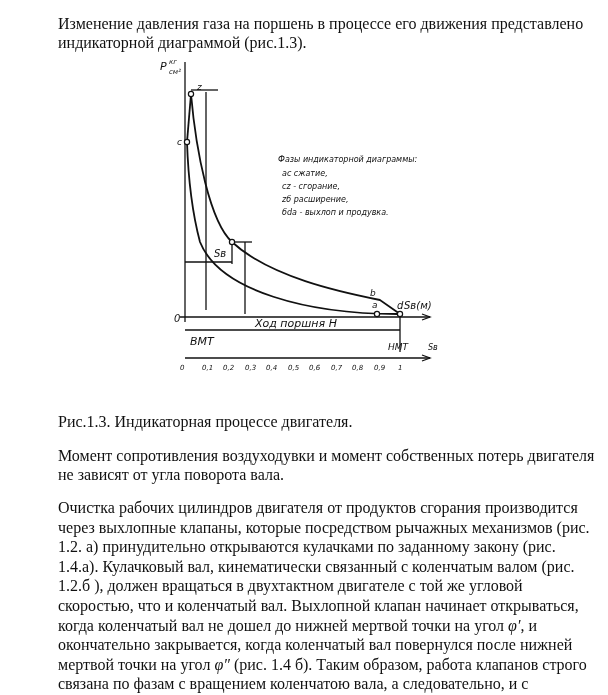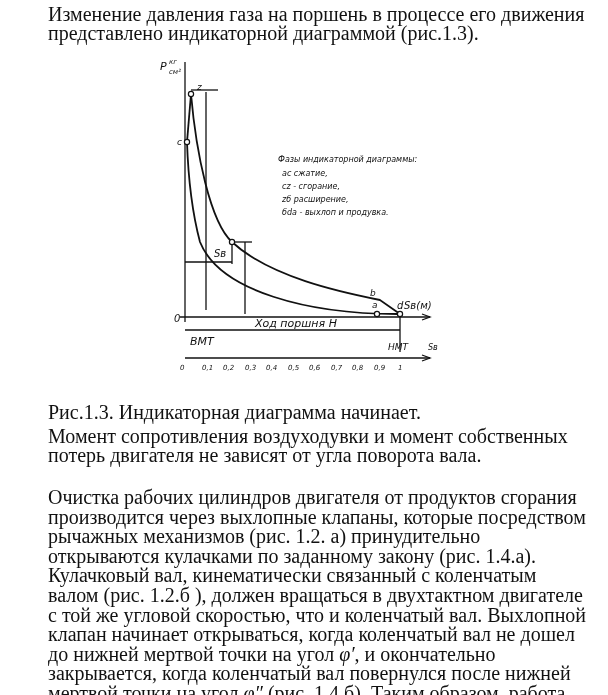--- a/index.html
+++ b/index.html
@@ -1,21 +1,21 @@
 <!DOCTYPE html>
 <html><head>
 <meta charset="utf-8">
 <style>
   html, body { margin:0; padding:0; background:#ffffff; }
   body { width:608px; height:695px; position:relative; overflow:hidden;
          font-family:"Liberation Serif","DejaVu Serif",serif; color:#111; }
-  .para { position:absolute; left:48px; width:540px; font-size:20px; line-height:18.8px; margin:0; }
+  .para { position:absolute; left:48px; width:540px; font-size:16px; line-height:18.8px; margin:10px; }
   .p1 { top:5px; }
   .cap { top:403px; }
-  .p2 { top:427px; }
+  .p2 { top:437px; }
   .p3 { top:488px; line-height:19.6px;font-family:Liberation Serif, serif; }
   .phi { font-style:italic; }
   svg#diagram { position:absolute; left:160px; top:52px; }
   .hand { font-family:"DejaVu Sans",sans-serif; font-style:italic; fill:#111; }
 </style>
 </head>
 <body>
 
 <p class="para p1">Изменение давления газа на поршень в процессе его движения представлено индикаторной диаграммой (рис.1.3).</p>
 
@@ -86,15 +86,15 @@
       <text x="128" y="318">0,5</text>
       <text x="149" y="318">0,6</text>
       <text x="171" y="318">0,7</text>
       <text x="192" y="318">0,8</text>
       <text x="214" y="318">0,9</text>
       <text x="238" y="318">1</text>
     </g>
   </g>
 </svg>
 
-<p class="para cap">Рис.1.3.  Индикаторная диаграмма начинает.</p>
+<p class="para cap">Рис.1.3.  Индикаторная процессе двигателя.</p>
 <p class="para p2">Момент сопротивления воздуходувки и момент собственных потерь двигателя не зависят от угла поворота вала.</p>
 <p class="para p3"><span>Очистка рабочих цилиндров двигателя от продуктов сгорания производится через выхлопные клапаны, которые посредством рычажных механизмов (рис. 1.2. а)  принудительно открываются кулачками по заданному закону (рис. 1.4.а). Кулачковый вал, кинематически связанный с коленчатым валом (рис. 1.2.б ),  должен вращаться в двухтактном двигателе с той же угловой скоростью, что и коленчатый вал. Выхлопной клапан начинает открываться, когда коленчатый вал не дошел до нижней мертвой точки на угол </span><span class="phi">φ′</span><span>, и окончательно закрывается,  когда  коленчатый  вал  повернулся после нижней мертвой точки на угол </span><span class="phi">φ″</span><span> (рис. 1.4 б). Таким образом, работа клапанов строго связана по фазам с вращением коленчатою вала, а следовательно, и с движением поршня.</span></p>
 
 </body></html>

